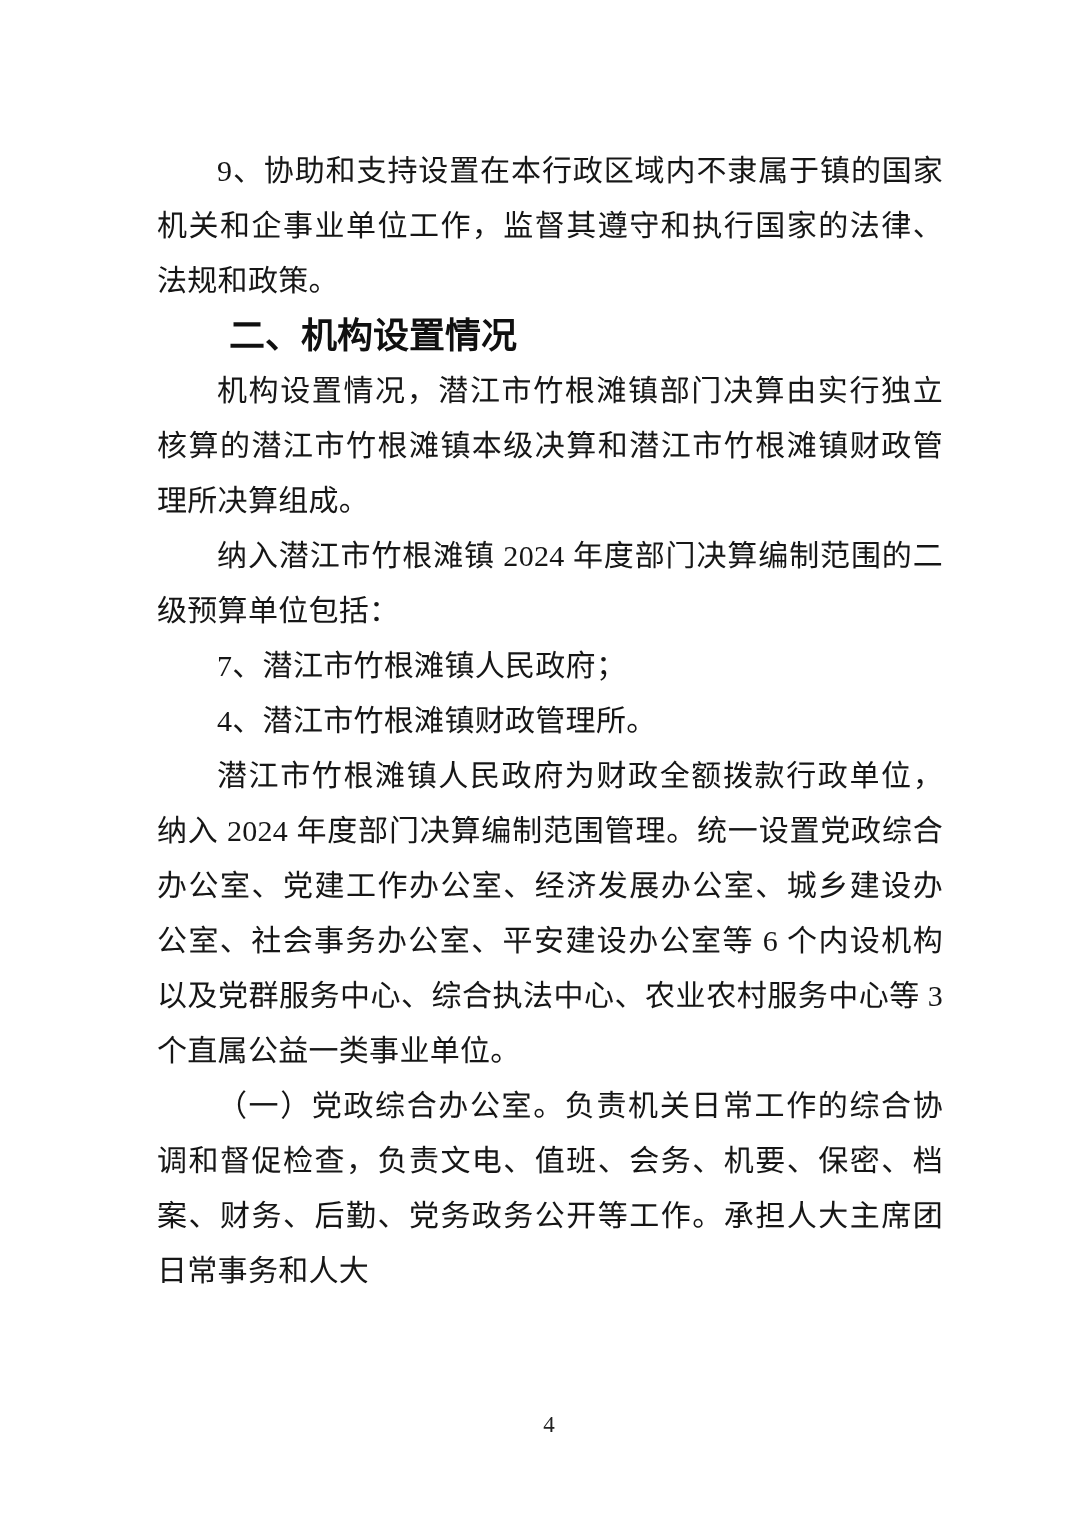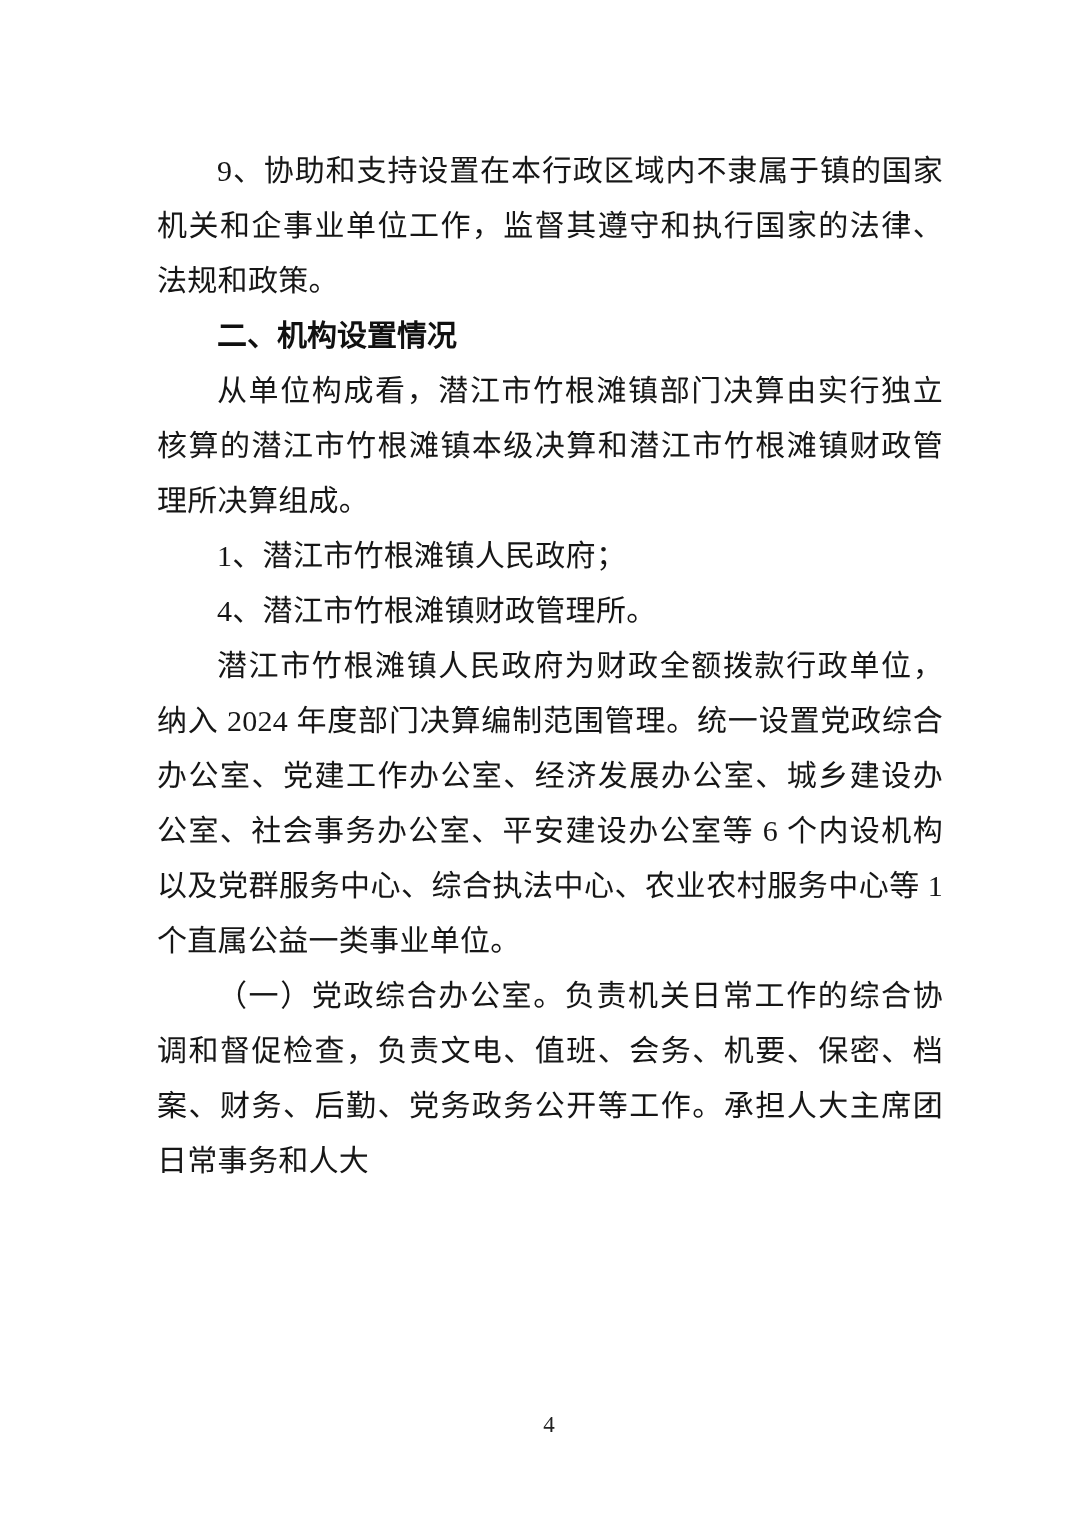--- a/index.html
+++ b/index.html
@@ -30,21 +30,21 @@
     line-height: 55px;
     text-align: justify;
     text-indent: 2em;
     letter-spacing: 0.3px;
     color: #161616;
   }
   .heading {
     margin: 0;
     font-family: "Liberation Sans", "DejaVu Sans", sans-serif;
     font-weight: 700;
-    font-size: 30px;
+    font-size: 36px;
     line-height: 55px;
     text-indent: 2em;
     color: #101010;
     text-align: left;
   }
   .page-footer {
     position: absolute;
     left: 0;
     right: 0;
     top: 1400px;
@@ -58,22 +58,23 @@
     padding-left: 24px; 
   }
 </style>
 </head>
 <body>
 
 <div class="page">
   <div class="content">
     <p class="para">9、协助和支持设置在本行政区域内不隶属于镇的国家机关和企事业单位工作，监督其遵守和执行国家的法律、法规和政策。</p>
     <h2 class="heading">二、机构设置情况</h2>
-    <p class="para">从单位构成看，潜江市竹根滩镇部门决算由实行独立核算的潜江市竹根滩镇本级决算和潜江市竹根滩镇财政管理所决算组成。</p>
-    <p class="para">1、潜江市竹根滩镇人民政府；</p>
+    <p class="para">机构设置情况，潜江市竹根滩镇部门决算由实行独立核算的潜江市竹根滩镇本级决算和潜江市竹根滩镇财政管理所决算组成。</p>
+    <p class="para">纳入潜江市竹根滩镇 2024 年度部门决算编制范围的二级预算单位包括：</p>
+    <p class="para">7、潜江市竹根滩镇人民政府；</p>
     <p class="para">4、潜江市竹根滩镇财政管理所。</p>
-    <p class="para">潜江市竹根滩镇人民政府为财政全额拨款行政单位，纳入 2024 年度部门决算编制范围管理。统一设置党政综合办公室、党建工作办公室、经济发展办公室、城乡建设办公室、社会事务办公室、平安建设办公室等 6 个内设机构以及党群服务中心、综合执法中心、农业农村服务中心等 1 个直属公益一类事业单位。</p>
+    <p class="para">潜江市竹根滩镇人民政府为财政全额拨款行政单位，纳入 2024 年度部门决算编制范围管理。统一设置党政综合办公室、党建工作办公室、经济发展办公室、城乡建设办公室、社会事务办公室、平安建设办公室等 6 个内设机构以及党群服务中心、综合执法中心、农业农村服务中心等 3 个直属公益一类事业单位。</p>
     <p class="para">（一）党政综合办公室。负责机关日常工作的综合协调和督促检查，负责文电、值班、会务、机要、保密、档案、财务、后勤、党务政务公开等工作。承担人大主席团日常事务和人大</p>
   </div>
   <div class="page-footer">
     <span class="page-number">4</span>
   </div>
 </div>
 
 </body></html>

